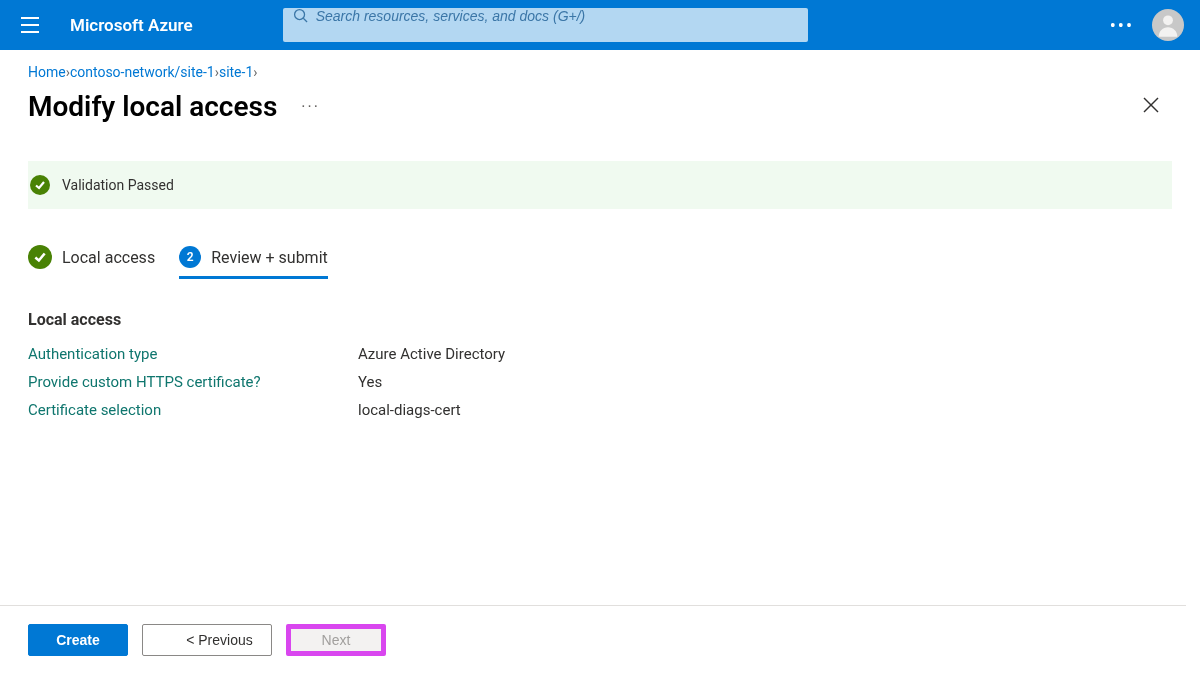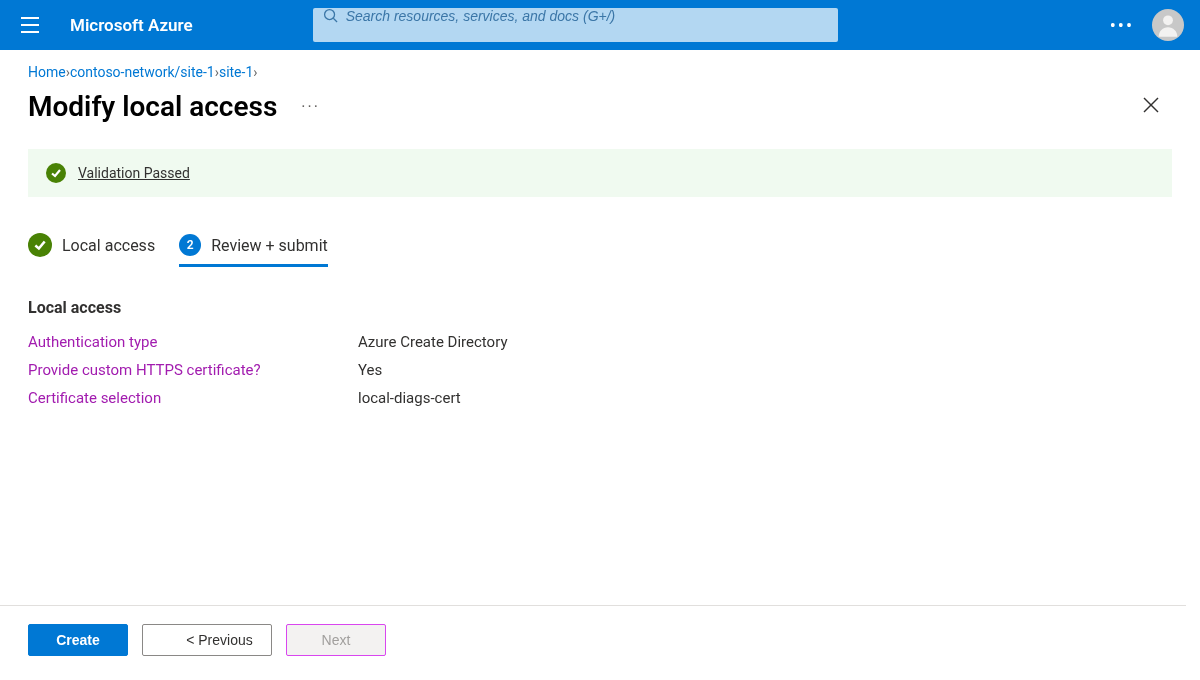--- a/index.html
+++ b/index.html
@@ -27,21 +27,21 @@
       display: flex;
       align-items: center;
       justify-content: center;
       cursor: pointer;
     }
     .hamburger svg { stroke: #fff; }
     .brand {
       font-size: 17px;
       font-weight: 600;
       margin-left: 20px;
-      margin-right: 120px;
+      margin-right: 90px;
     }
     .search-box {
       background: #b3d7f2;
       height: 34px;
       width: 525px;
       border-radius: 2px;
       display: flex;
       align-items: flex-start;
       padding: 0 10px;
       color: #0b5394;
@@ -110,27 +110,26 @@
     }
     .close-x svg { stroke: #323130; }
 
     
     .content {
       padding: 0 28px;
     }
     .banner {
       background: #f0faf0;
       border: none;
-      padding: 14px 18px;
+      padding: 14px 2px;
       display: flex;
       align-items: center;
       gap: 12px;
-      margin-top: 8px;
+      margin-top: 20px;
       margin-bottom: 30px;
-      text-decoration: underline;
     }
     .check-circle {
       width: 20px; height: 20px;
       background: #498205;
       border-radius: 50%;
       display: flex; align-items: center; justify-content: center;
       flex-shrink: 0;
     }
     .check-circle svg { stroke: #fff; }
 
@@ -174,21 +173,21 @@
       font-size: 16px;
       font-weight: 700;
       margin-bottom: 16px;
     }
     .props {
       display: grid;
       grid-template-columns: 330px 1fr;
       row-gap: 10px;
       font-size: 15px;
     }
-    .props .lbl { color: #a21caf; }
+    .props .lbl { color: #0f766e; }
     .props .val { color: #323130; }
 
     
     .footer {
       position: absolute;
       left: 0; right: 14px; bottom: 0;
       border-top: 1px solid #e1dfdd;
       background: #fff;
       padding: 18px 28px 24px;
       display: flex;
@@ -212,21 +211,21 @@
       font-weight: 600;
     }
     .btn-secondary {
       background: #fff;
       color: #323130;
       border: 1px solid #8a8886;
     }
     .btn-disabled {
       background: #f3f2f1;
       color: #a19f9d;
-      border: 1px solid #d946ef;
+      border: 5px solid #d946ef;
       cursor: default;
     }
   </style>
 </head>
 <body>
 
 <div class="topbar">
   <div class="hamburger">
     <svg width="20" height="16" viewBox="0 0 20 16" fill="none" stroke-width="2">
       <line x1="1" y1="1" x2="19" y2="1"></line>
@@ -296,21 +295,21 @@
     </div>
     <div class="step active">
       <span class="step-badge num">2</span>
       <span class="step-label" style="font-weight:400;">Review + submit</span>
     </div>
   </div>
 
   <div class="section-title">Local access</div>
   <div class="props">
     <div class="lbl">Authentication type</div>
-    <div class="val">Azure Create Directory</div>
+    <div class="val">Azure Active Directory</div>
     <div class="lbl">Provide custom HTTPS certificate?</div>
     <div class="val">Yes</div>
     <div class="lbl">Certificate selection</div>
     <div class="val">local-diags-cert</div>
   </div>
 
 </div>
 
 <div class="footer">
   <button class="btn btn-primary">Create</button>

